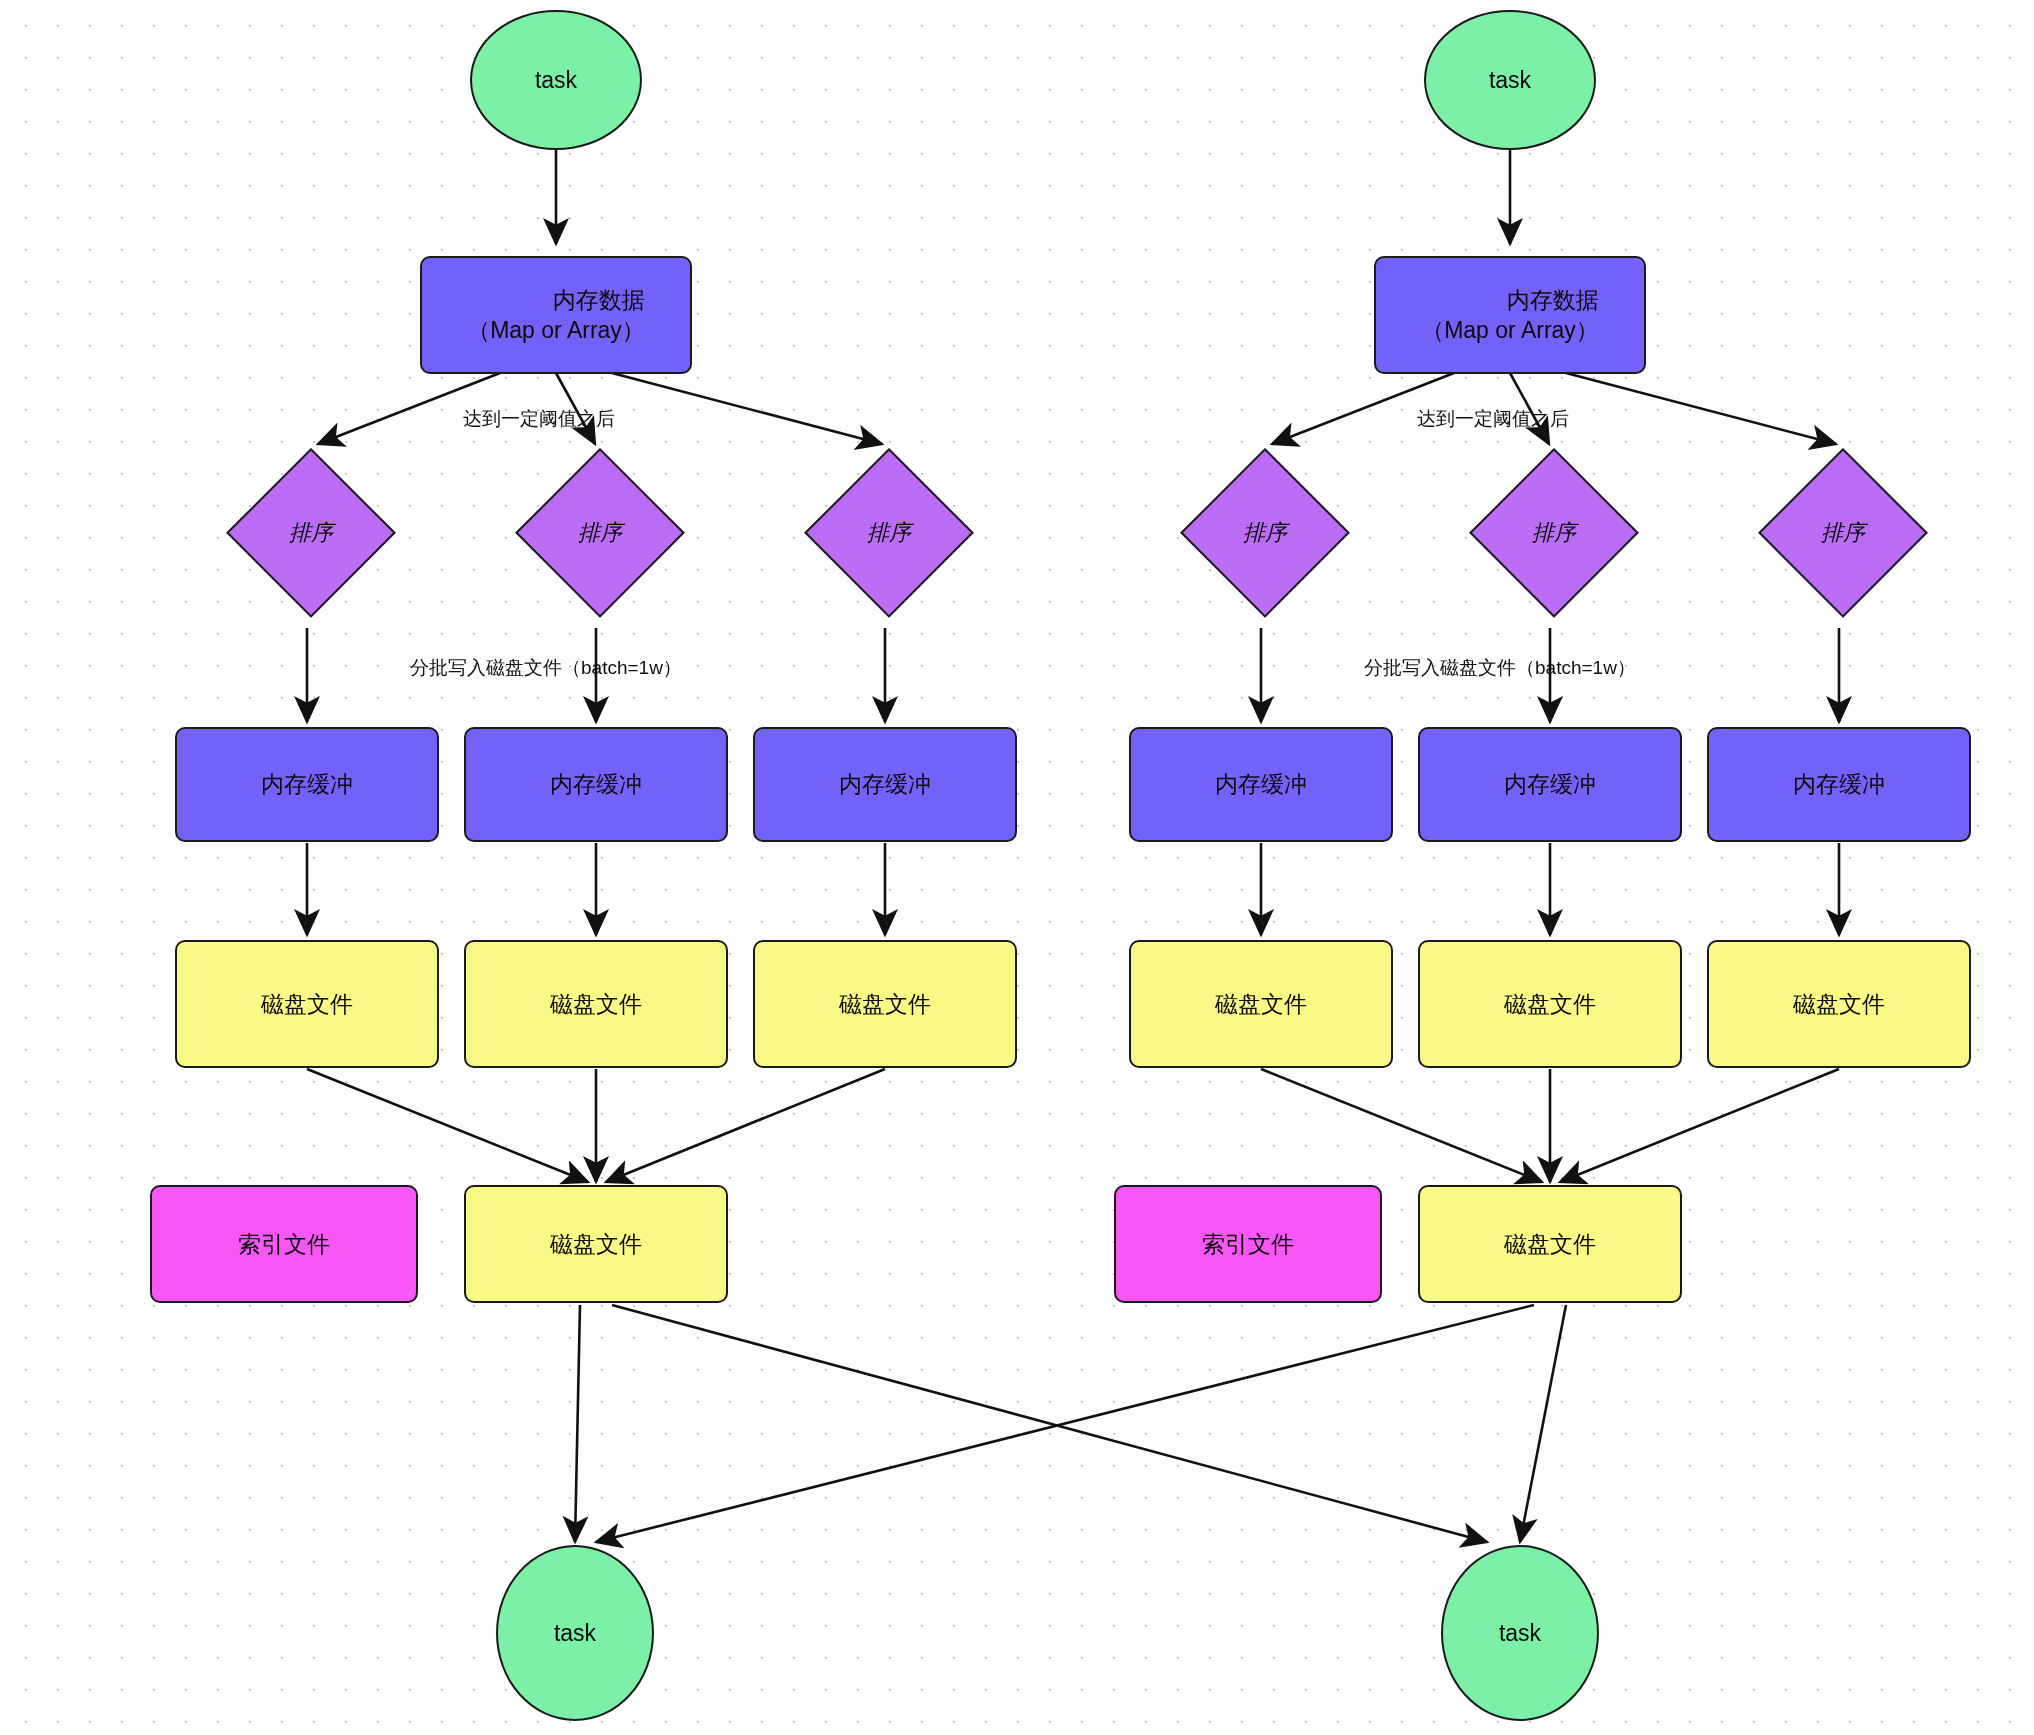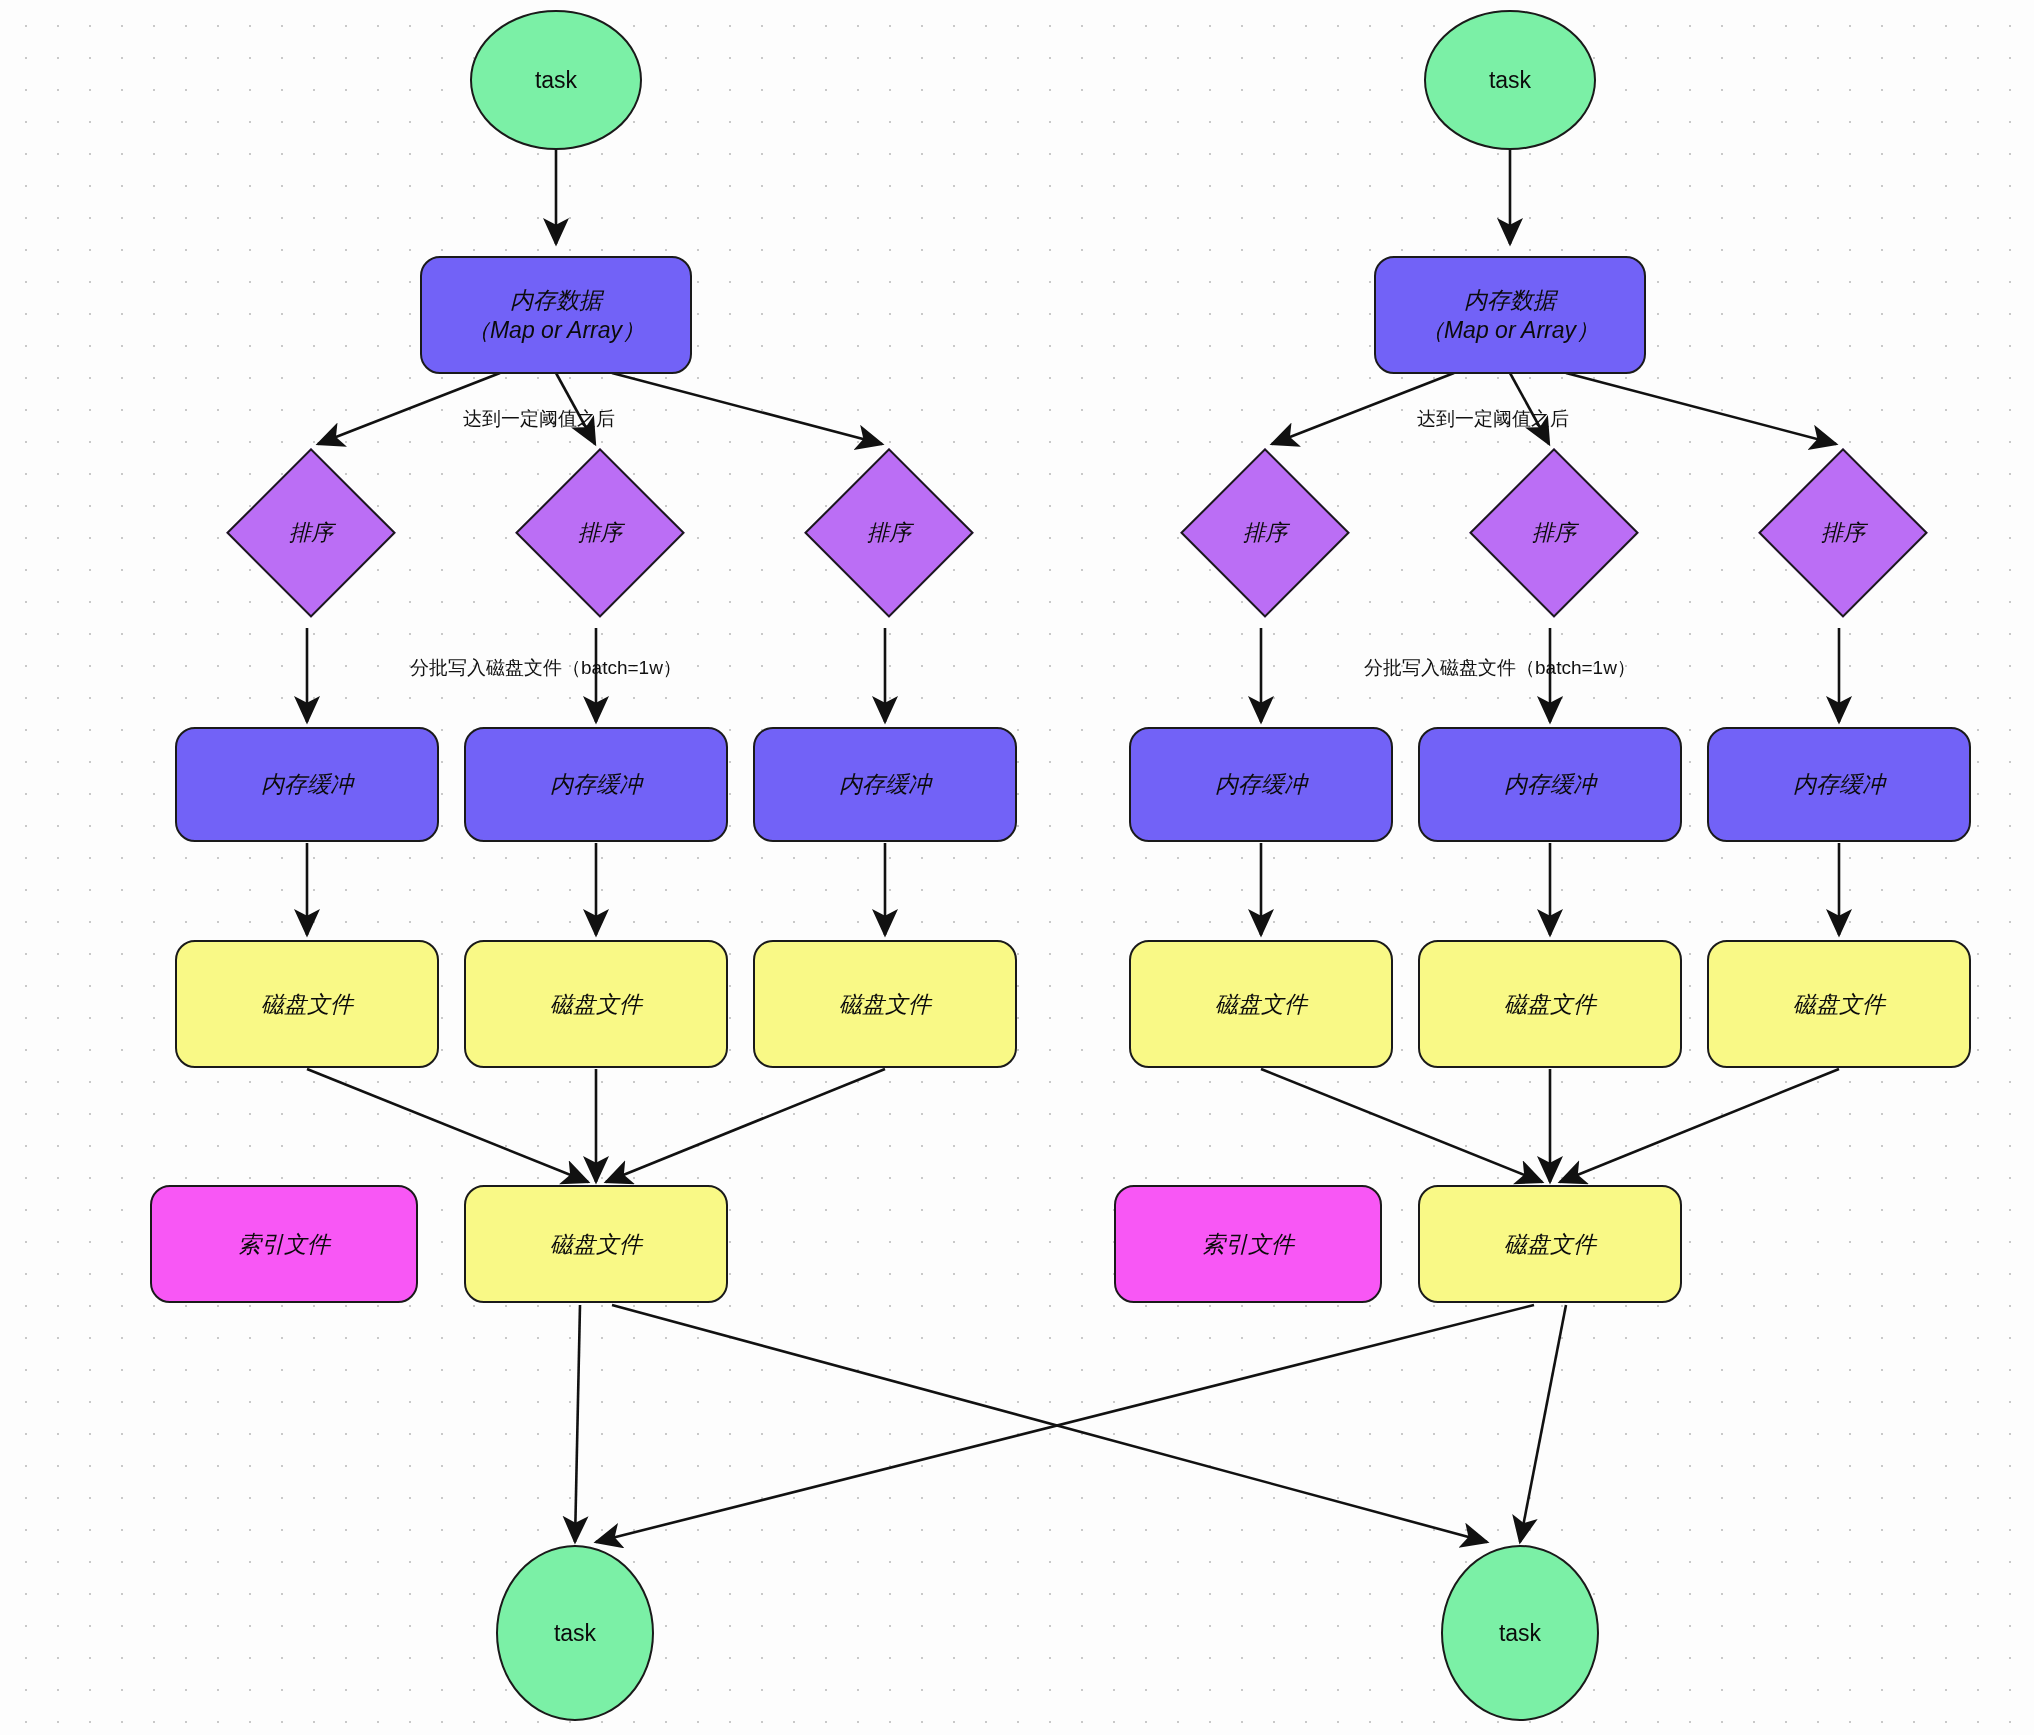--- a/index.html
+++ b/index.html
@@ -27,33 +27,32 @@
     width: 2034px;
     height: 1735px;
     pointer-events: none;
   }
   .node {
     position: absolute;
     box-sizing: border-box;
     display: flex;
     align-items: center;
     justify-content: center;
-    text-align: center;
+    text-align: right;
     color: #0b0b0b;
     border: 2.5px solid #1a1a1a;
     line-height: 1.32;
     white-space: pre-line;
     z-index: 3;
   }
   .node.circle {
     border-radius: 50%;
   }
   .node.rrect {
-    border-radius: 20px;
-    font-style: italic;
+    border-radius: 10px;
   }
   .node.diamond-wrap {
     border: none;
     background: transparent;
   }
   .diamond-shape {
     position: absolute;
     left: 50%;
     top: 50%;
     width: 70.7%;

